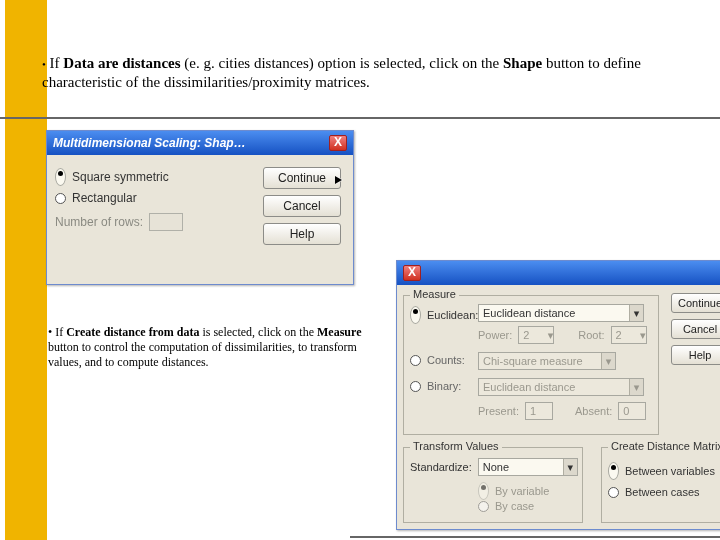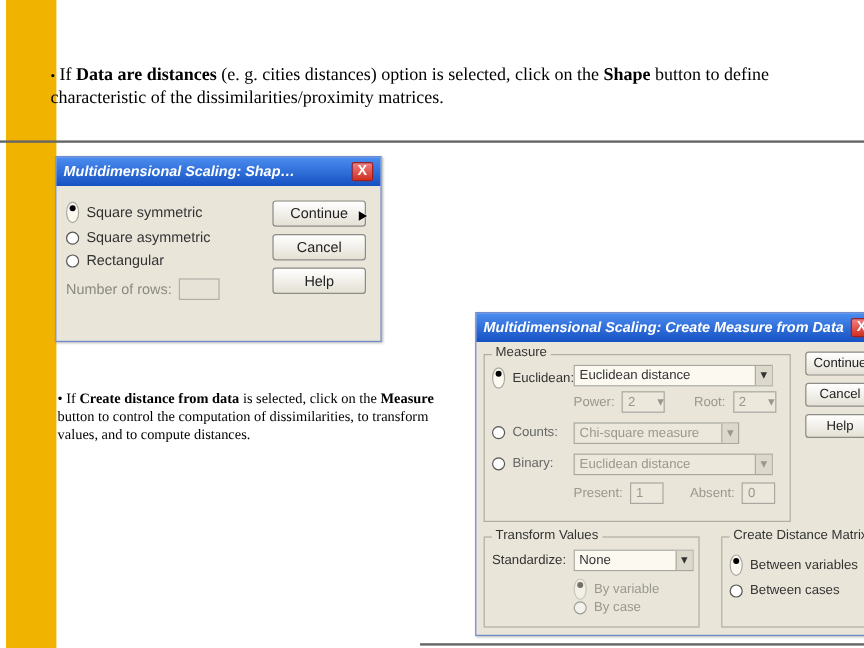--- a/index.html
+++ b/index.html
@@ -49,21 +49,21 @@
   .hr2 {
     position: absolute;
     left: 350px; top: 536px;
     width: 370px; height: 2px;
     background: #666;
   }
   
   .dlg1 {
     position: absolute;
     left: 46px; top: 130px;
-    width: 272px; height: 155px;
+    width: 308px; height: 155px;
     background: #e9e5d9;
     border: 1px solid #6d8bce;
     box-shadow: 1px 1px 2px rgba(0,0,0,0.3);
   }
   .dlg-title {
     height: 24px;
     background: linear-gradient(#4b8df0,#1651c2);
     color: #fff;
     font-weight: bold;
     font-size: 12px;
@@ -199,24 +199,20 @@
       <div class="closebox">X</div>
     </div>
     <div class="dlg1-body">
       <div class="dlg1-left">
         <div class="radio-row">
           <span class="radio-dot sel"></span>
           <span>Square symmetric</span>
         </div>
         <div class="radio-row">
           <span class="radio-dot"></span>
-          <span>Square asymmetric</span>
-        </div>
-        <div class="radio-row">
-          <span class="radio-dot"></span>
           <span>Rectangular</span>
         </div>
         <div class="numrows">
           <span>Number of rows:</span>
           <span class="numrows-box"></span>
         </div>
       </div>
       <div class="dlg1-right">
         <div class="btn cursor">Continue</div>
         <div class="btn">Cancel</div>
@@ -225,21 +221,20 @@
     </div>
   </div>
 
   <div class="b2">
     <span class="bu">•</span>
     <span>If </span><b>Create distance from data</b><span> is selected, click on the </span><b>Measure</b><span> button to control the computation of dissimilarities, to transform values, and to compute distances.</span>
   </div>
 
   <div class="dlg2">
     <div class="dlg2-title">
-      <span>Multidimensional Scaling: Create Measure from Data</span>
       <div class="closebox">X</div>
     </div>
     <div class="dlg2-body">
 
       <div class="groupbox" style="left:6px; top:10px; width:256px; height:140px;">
         <div class="glabel">Measure</div>
 
         <div class="mrow" style="left:6px; top:10px;">
           <span class="radio-dot sel"></span>
           <span>Euclidean:</span>

